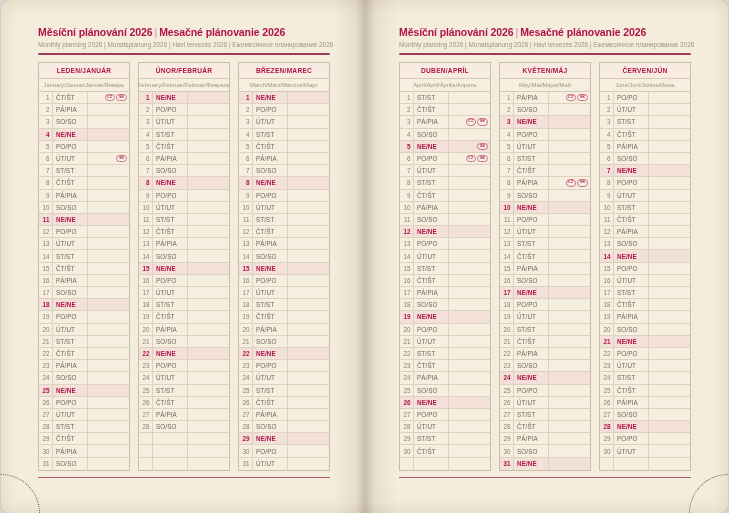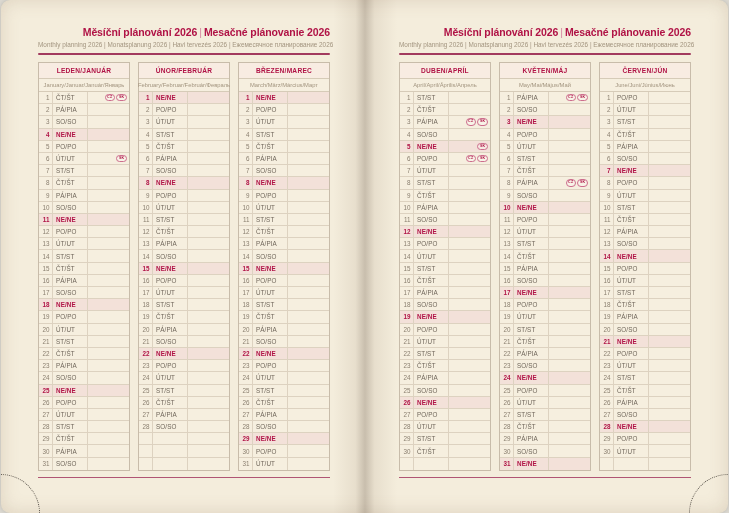--- a/index.html
+++ b/index.html
@@ -13,21 +13,21 @@
   .book{
     position:absolute;left:1px;top:0;right:1px;bottom:0;
     background:#f4eddc;border-radius:9px;overflow:hidden;
     box-shadow:inset 0 0 18px rgba(140,115,85,.22), 0 0 4px rgba(0,0,0,.15);
   }
   .page{position:absolute;top:0;height:100%;width:364px;}
   .page-left{left:0;padding-left:37px;}
   .page-right{left:364px;padding-left:34px;}
   .page-inner{width:292px;}
   .page-title{
-    margin-top:26px;text-align:right;
+    margin-top:26px;text-align:left;
     font-size:10.5px;font-weight:bold;color:#b01346;
     letter-spacing:-0.1px;white-space:nowrap;line-height:12px;
   }
   .page-title .pipe{color:#d687a2;font-weight:normal;padding:0 2px;}
   .page-subtitle{
     margin-top:2px;text-align:center;
     font-size:6.4px;color:#a2947f;white-space:nowrap;line-height:9px;
   }
   .rule{height:2px;background:#a23a5e;margin-top:4px;border-radius:1px;}
   .bottom-rule{margin-top:6px;height:1.6px;background:#b05574;}

